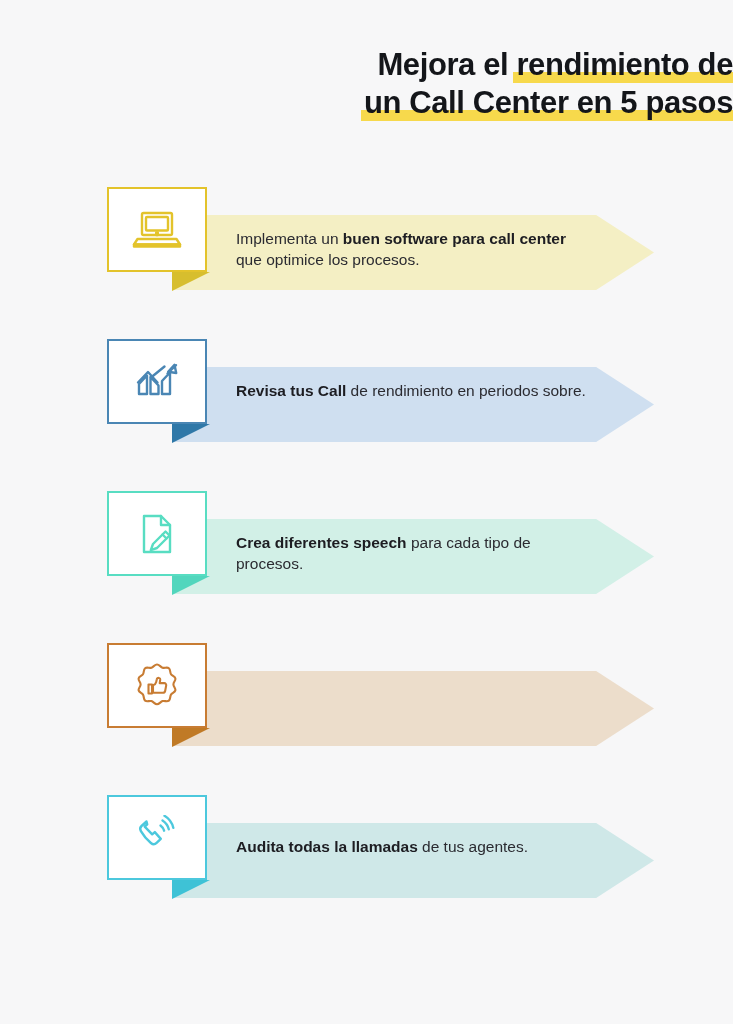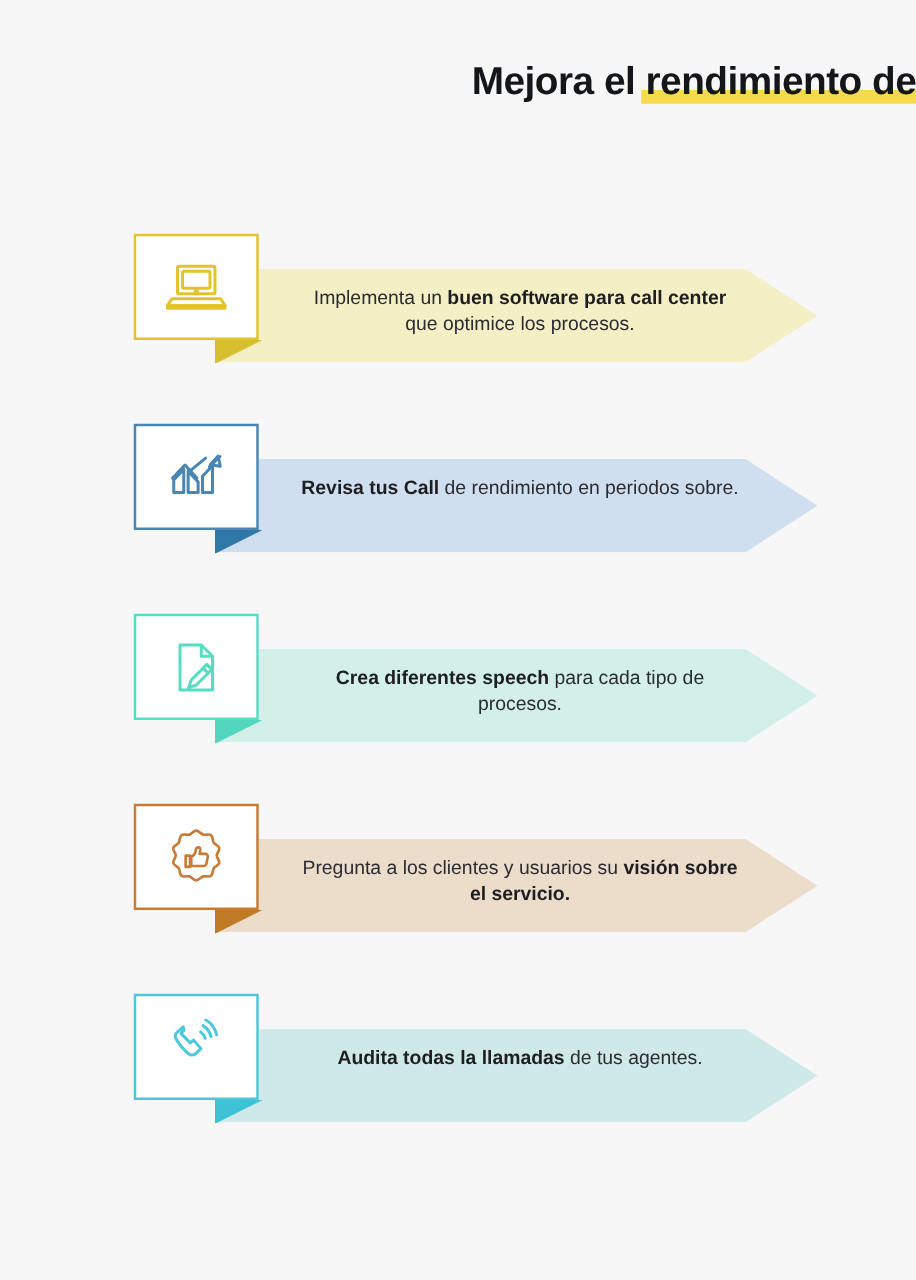--- a/index.html
+++ b/index.html
@@ -46,21 +46,20 @@
     background: #f7d94c;
     z-index: -1;
   }
 
   
   .steps {
     position: absolute;
     top: 178px;
     left: 0;
     width: 733px;
-    text-align: center;
   }
   .step {
     position: relative;
     height: 152px;
   }
   .step:last-child { height: 120px; }
 
   
   .banner {
     position: absolute;
@@ -111,20 +110,21 @@
   }
   .icon-box svg { display: block; }
 
   
 </style>
 </head>
 <body>
 
 <div class="title-block">
   <div class="title-line"><span>Mejora el </span><span class="hl">rendimiento de</span></div>
+  <div class="title-line"><span class="hl">un Call Center en 5 pasos</span></div>
 </div>
 
 <div class="steps" id="steps">
     <div class="step">
       <div class="banner" style="background: rgb(244, 239, 196);"></div>
       <div class="tail" style="background: rgb(215, 190, 46);"></div>
       <div class="icon-box" style="border-color: rgb(227, 195, 43);">
         <span>
           <svg width="54" height="44" viewBox="0 0 54 44" fill="none" stroke="#e3c32b" stroke-width="2.4" stroke-linecap="round" stroke-linejoin="round">
             <rect x="12" y="5" width="30" height="22" rx="1.5"></rect>
@@ -175,21 +175,20 @@
       <div class="tail" style="background: rgb(192, 122, 38);"></div>
       <div class="icon-box" style="border-color: rgb(200, 124, 51);">
         <span>
           <svg width="50" height="50" viewBox="0 0 50 50" fill="none" stroke="#c87c33" stroke-width="2.1" stroke-linecap="round" stroke-linejoin="round">
             <path d="M25 3.5c2.2 0 3.6 2.6 5.6 3.2 2 .6 4.6-.9 6.3.5 1.7 1.4 1 4.3 2.1 6 1.1 1.7 4 2.2 4.4 4.3.4 2-2 3.8-2 5.9s2.4 3.9 2 5.9c-.4 2.1-3.3 2.6-4.4 4.3-1.1 1.7-.4 4.6-2.1 6-1.7 1.4-4.3-.1-6.3.5-2 .6-3.4 3.2-5.6 3.2s-3.6-2.6-5.6-3.2c-2-.6-4.6.9-6.3-.5-1.7-1.4-1-4.3-2.1-6-1.1-1.7-4-2.2-4.4-4.3-.4-2 2-3.8 2-5.9s-2.4-3.9-2-5.9c.4-2.1 3.3-2.6 4.4-4.3 1.1-1.7.4-4.6 2.1-6 1.7-1.4 4.3.1 6.3-.5 2-.6 3.4-3.2 5.6-3.2z"></path>
             <path d="M16.5 23.5h3.5v9h-3.5z"></path>
             <path d="M21 24.3c1.6-.5 2.8-1.8 3.2-3.4l.6-2.6c.2-1 1.1-1.6 2-1.4.9.2 1.5 1.1 1.4 2l-.5 3.2h4.6c1.2 0 2.1 1.1 1.9 2.3l-1 5.3c-.2 1.2-1.3 2.1-2.5 2.1H21z"></path>
           </svg>
         </span>
       </div>
-      <div class="banner-text"><span>Pregunta a los clientes y usuarios su </span><b>visión sobre el servicio.</b><span></span></div>
     </div>
     <div class="step">
       <div class="banner" style="background: rgb(207, 232, 232);"></div>
       <div class="tail" style="background: rgb(62, 194, 214);"></div>
       <div class="icon-box" style="border-color: rgb(76, 200, 221);">
         <span>
           <svg width="50" height="46" viewBox="0 0 50 46" fill="none" stroke="#4cc8dd" stroke-width="2.4" stroke-linecap="round" stroke-linejoin="round">
             <path d="M14.5 6.5 9.5 11c-1.4 1.3-1.6 3.4-.6 5.2 2.6 4.6 6 8.5 10 11.8 1.7 1.4 4.1 1.4 5.7-.1l4.2-4-6-6.8-2.6 2.2-7.5-7.6 2.5-2.4z"></path>
             <path d="M28.5 10.5c1.7 1.3 3 3.1 3.6 5.2"></path>
             <path d="M30.5 5.5c3.1 2 5.4 5.1 6.3 8.8"></path>

